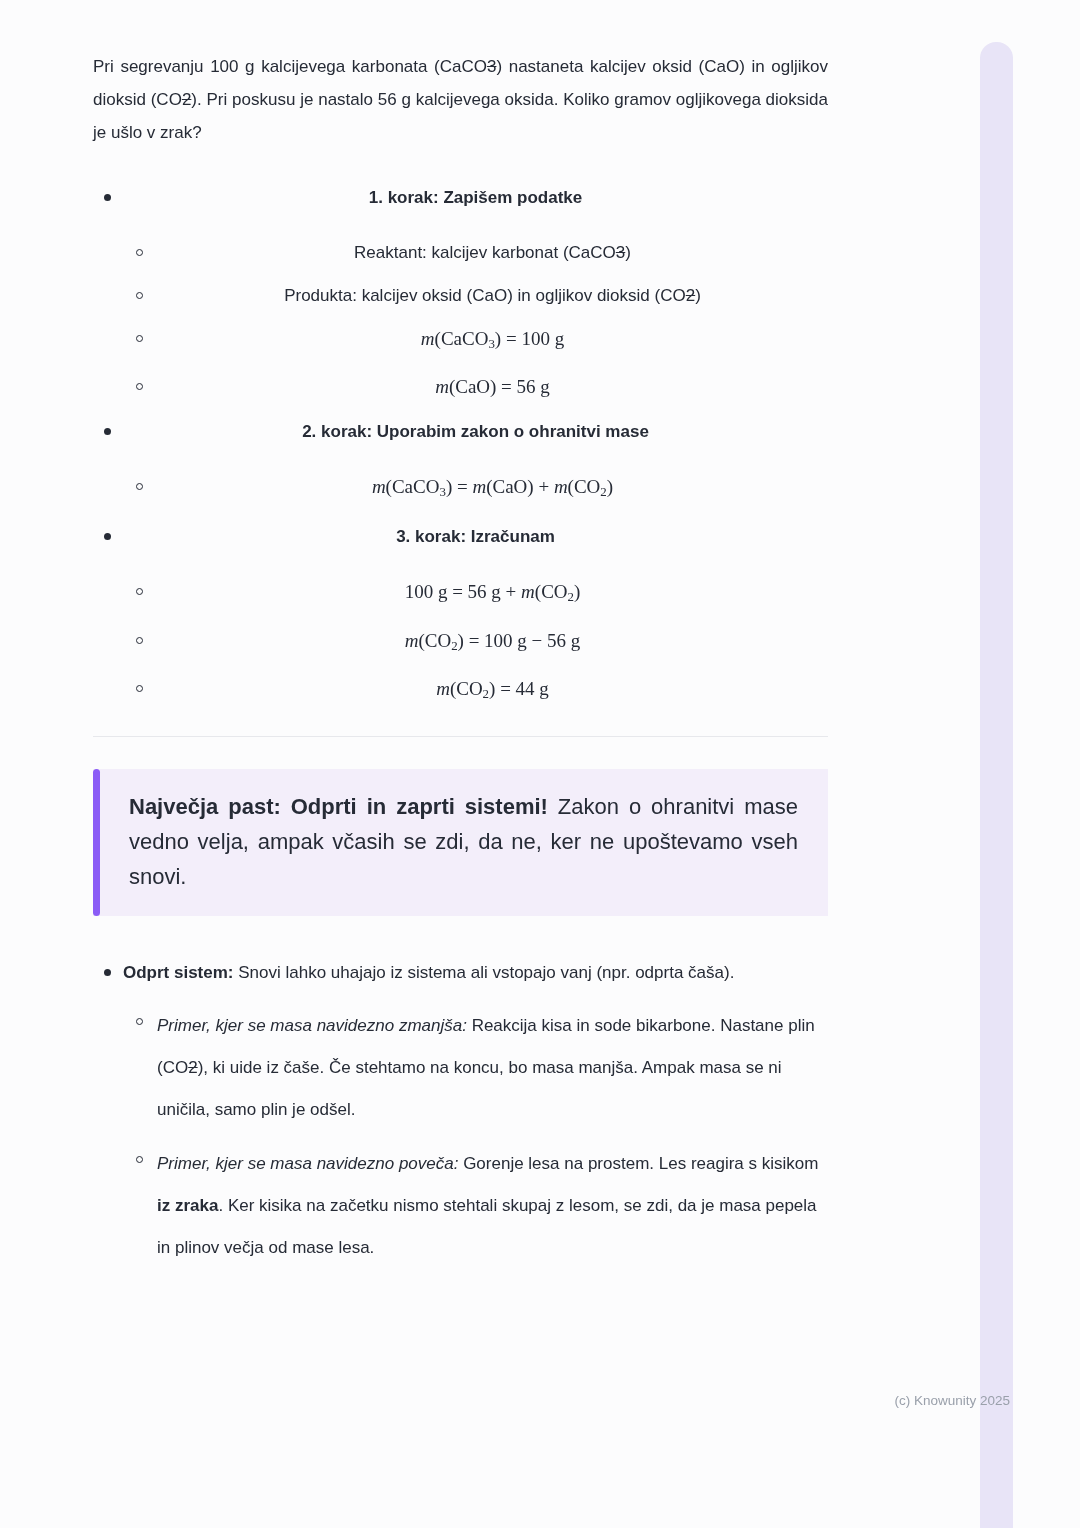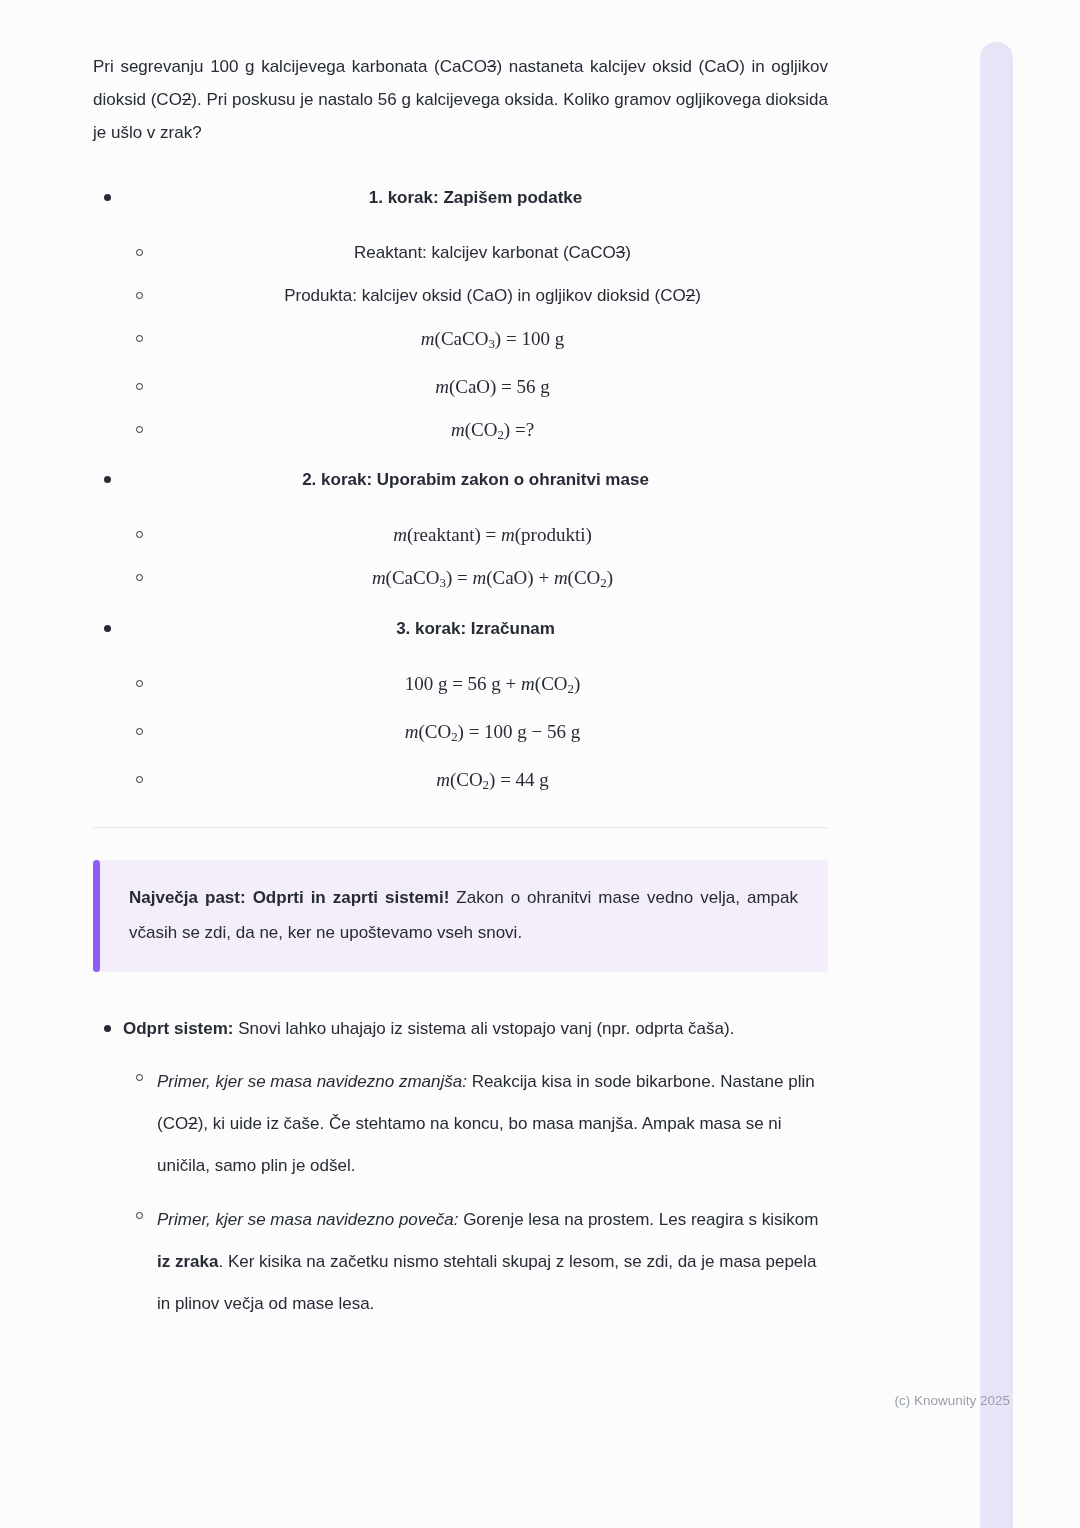--- a/index.html
+++ b/index.html
@@ -52,21 +52,21 @@
   .callout {
     position: relative; margin-top: 32px;
     background: var(--callout-bg, #f3eefa);
     padding: 20px 30px 22px 36px;
   }
   .callout-bar {
     position: absolute; left: 0; top: 0; bottom: 0; width: 7px;
     border-radius: 4px;
     background: var(--callout-border, #8b5cf6);
   }
-  .callout-text { margin: 0; font-size: 17px; line-height: 35px; }
+  .callout-text { margin: 0; font-size: 22px; line-height: 35px; }
 
   .tips { margin-top: 40px; }
   .tips .li1 { margin-bottom: 16px; }
   .tips .li2 { margin-bottom: 12px; line-height: 42px; }
 
   .watermark {
     position: absolute; right: 70px; top: 1393px;
     font-size: 13.5px; color: var(--muted, #9aa0ab);
   }
 </style>
@@ -95,34 +95,26 @@
         <div class="li-body"><span>Produkta: kalcijev oksid (CaO) in ogljikov dioksid (CO</span><span class="seg-s">2</span><span>)</span></div>
       </div>
       <div class="li li2">
         <span class="marker circle"></span>
         <div class="li-body math"><span class="seg-i">m</span><span>(CaCO</span><span class="seg-sub">3</span><span>) = 100 g</span></div>
       </div>
       <div class="li li2">
         <span class="marker circle"></span>
         <div class="li-body math"><span class="seg-i">m</span><span>(CaO) = 56 g</span></div>
       </div>
-      <div class="li li2">
-        <span class="marker circle"></span>
-        <div class="li-body math"><span class="seg-i">m</span><span>(CO</span><span class="seg-sub">2</span><span>) =?</span></div>
-      </div>
     </div>
 
     <div class="group">
       <div class="li li1">
         <span class="marker dot"></span>
         <div class="li-body"><span class="seg-b">2. korak: Uporabim zakon o ohranitvi mase</span></div>
-      </div>
-      <div class="li li2">
-        <span class="marker circle"></span>
-        <div class="li-body math"><span class="seg-i">m</span><span>(reaktant) = </span><span class="seg-i">m</span><span>(produkti)</span></div>
       </div>
       <div class="li li2">
         <span class="marker circle"></span>
         <div class="li-body math"><span class="seg-i">m</span><span>(CaCO</span><span class="seg-sub">3</span><span>) = </span><span class="seg-i">m</span><span>(CaO) + </span><span class="seg-i">m</span><span>(CO</span><span class="seg-sub">2</span><span>)</span></div>
       </div>
     </div>
 
     <div class="group">
       <div class="li li1">
         <span class="marker dot"></span>

